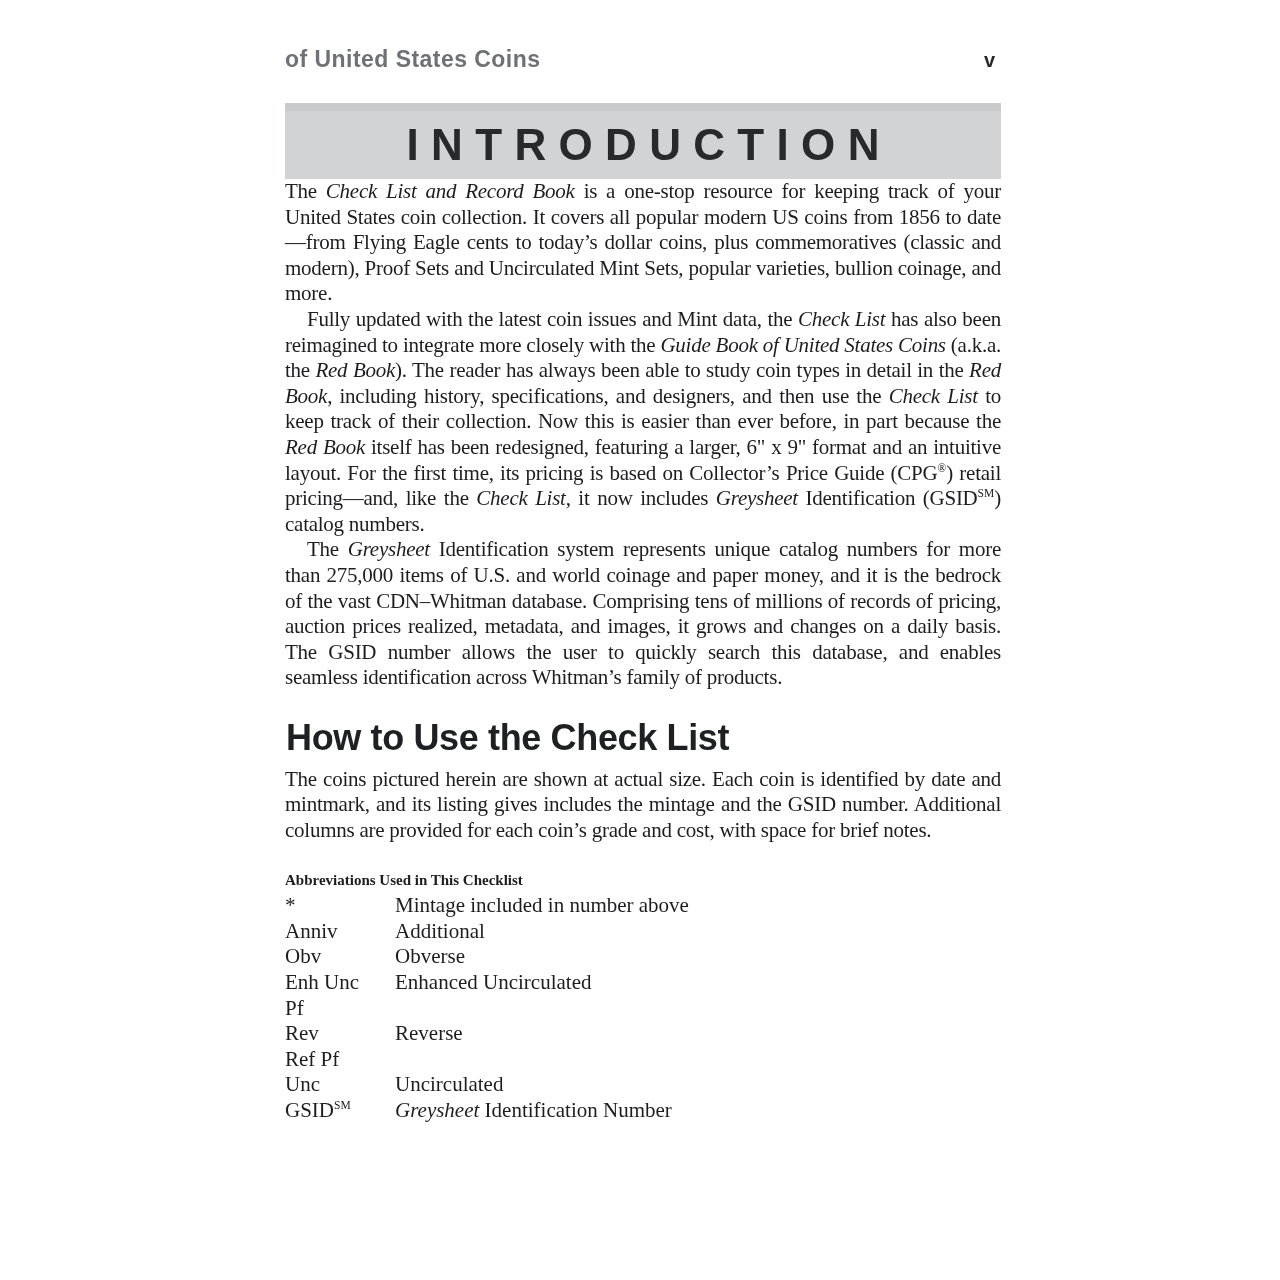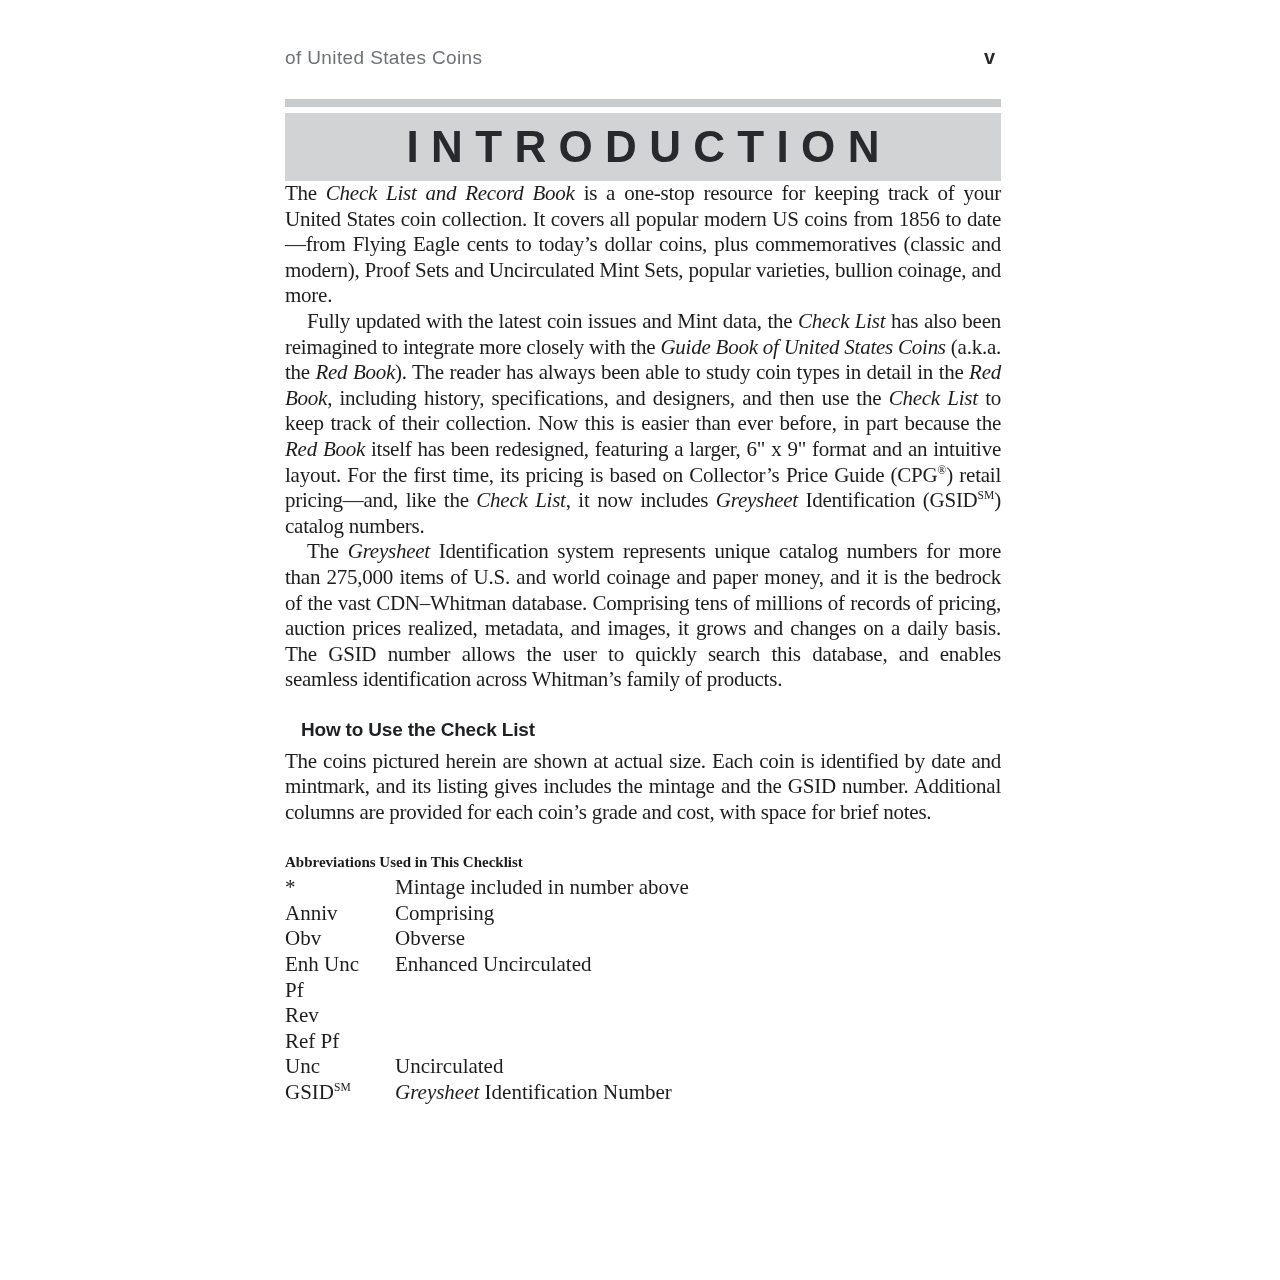--- a/index.html
+++ b/index.html
@@ -26,39 +26,38 @@
   }
   
   .running-header {
     margin-top: 46px;
     display: flex;
     justify-content: space-between;
     align-items: baseline;
     font-family: "Liberation Sans", sans-serif;
   }
   .running-header .rh-title {
-    font-size: 19px;
-    font-weight: normal;
+    font-size: 23px;
+    font-weight: bold;
     letter-spacing: 0.02em;
     color: var(--header-gray, #6e7175);
   }
   .running-header .rh-page-num {
     font-size: 20px;
     font-weight: bold;
     color: var(--page-number, #28292c);
     padding-right: 6px;
   }
   
   .divider-bar {
     margin-top: 30px;
     height: 8px;
     background: var(--bar-gray, #c9cacc);
   }
   .title-banner {
-    margin-top: 6px;
     height: 68px;
     background: var(--box-gray, #d2d3d5);
     display: flex;
     align-items: center;
     justify-content: center;
   }
   .title-banner .page-title {
     font-family: "Liberation Sans", sans-serif;
     font-weight: bold;
     font-size: 44px;
@@ -79,24 +78,24 @@
   .body-text { margin-top: 0; }
   .body-text p.indent { text-indent: 22px; }
   sup {
     font-size: 55%;
     line-height: 0;
     vertical-align: super;
     letter-spacing: 0;
   }
   
   .section-heading {
-    margin: 26px 0 3px 16px;
+    margin: 26px 0 3px 1px;
     font-family: "Liberation Sans", sans-serif;
     font-weight: bold;
-    font-size: 19px;
+    font-size: 36px;
     letter-spacing: -0.01em;
     color: var(--heading-text, #1e2023);
   }
   
   .abbr-heading {
     margin: 24px 0 0 0;
     font-size: 15px;
     line-height: 25.6px;
     font-weight: bold;
     color: var(--body-text, #1d1d1f);
@@ -142,35 +141,36 @@
 
     <div>
       <p class="abbr-heading">Abbreviations Used in This Checklist</p>
       <div class="abbr-table">
         <div class="abbr-row">
           <span>*</span>
           <span>Mintage included in number above</span>
         </div>
         <div class="abbr-row">
           <span>Anniv</span>
-          <span>Comprising</span>
+          <span>Additional</span>
         </div>
         <div class="abbr-row">
           <span>Obv</span>
           <span>Obverse</span>
         </div>
         <div class="abbr-row">
           <span>Enh Unc</span>
           <span>Enhanced Uncirculated</span>
         </div>
         <div class="abbr-row">
           <span>Pf</span>
         </div>
         <div class="abbr-row">
           <span>Rev</span>
+          <span>Reverse</span>
         </div>
         <div class="abbr-row">
           <span>Ref Pf</span>
         </div>
         <div class="abbr-row">
           <span>Unc</span>
           <span>Uncirculated</span>
         </div>
         <div class="abbr-row">
           <span>GSID<sup>SM</sup></span>

